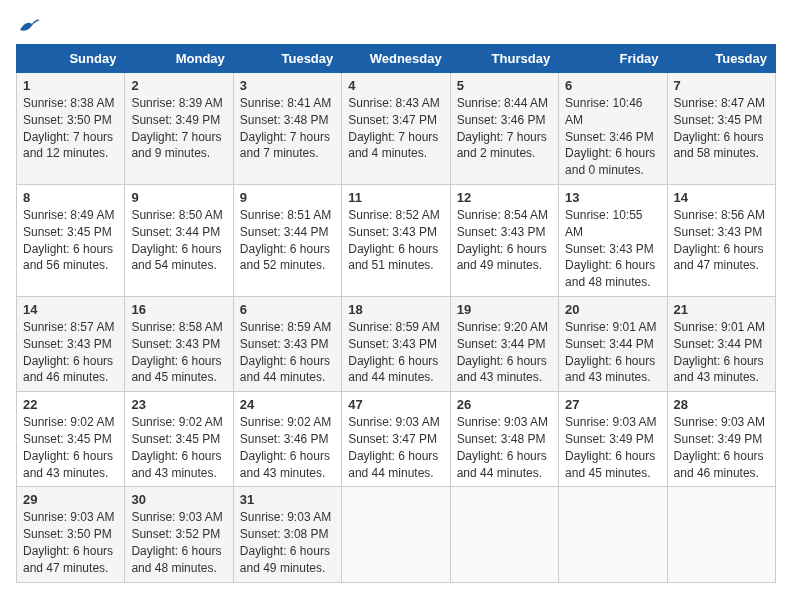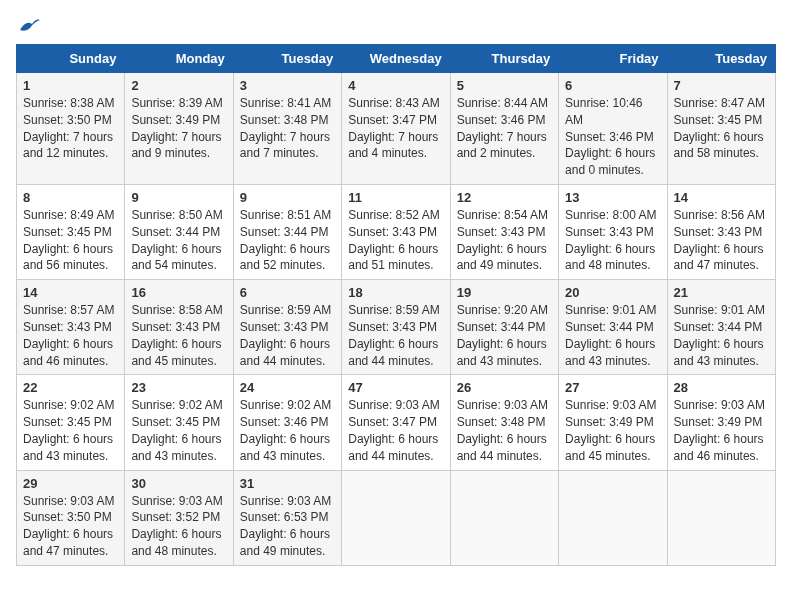--- a/index.html
+++ b/index.html
@@ -219,21 +219,21 @@
         <span class="day-number">12</span>
         <div class="cell-content">
           <span>Sunrise: 8:54 AM</span><br>
           <span>Sunset: 3:43 PM</span><br>
           <span>Daylight: 6 hours and 49 minutes.</span>
         </div>
       </td>
         <td>
         <span class="day-number">13</span>
         <div class="cell-content">
-          <span>Sunrise: 8:00 AM</span><br>
+          <span>Sunrise: 10:55 AM</span><br>
           <span>Sunset: 3:43 PM</span><br>
           <span>Daylight: 6 hours and 48 minutes.</span>
         </div>
       </td>
         <td>
         <span class="day-number">14</span>
         <div class="cell-content">
           <span>Sunrise: 8:56 AM</span><br>
           <span>Sunset: 3:43 PM</span><br>
           <span>Daylight: 6 hours and 47 minutes.</span>
@@ -370,21 +370,21 @@
         <div class="cell-content">
           <span>Sunrise: 9:03 AM</span><br>
           <span>Sunset: 3:52 PM</span><br>
           <span>Daylight: 6 hours and 48 minutes.</span>
         </div>
       </td>
         <td>
         <span class="day-number">31</span>
         <div class="cell-content">
           <span>Sunrise: 9:03 AM</span><br>
-          <span>Sunset: 6:53 PM</span><br>
+          <span>Sunset: 3:08 PM</span><br>
           <span>Daylight: 6 hours and 49 minutes.</span>
         </div>
       </td>
         <td class="empty-cell"></td>
         <td class="empty-cell"></td>
         <td class="empty-cell"></td>
         <td class="empty-cell"></td>
       </tr>
     </tbody>
 </table>

